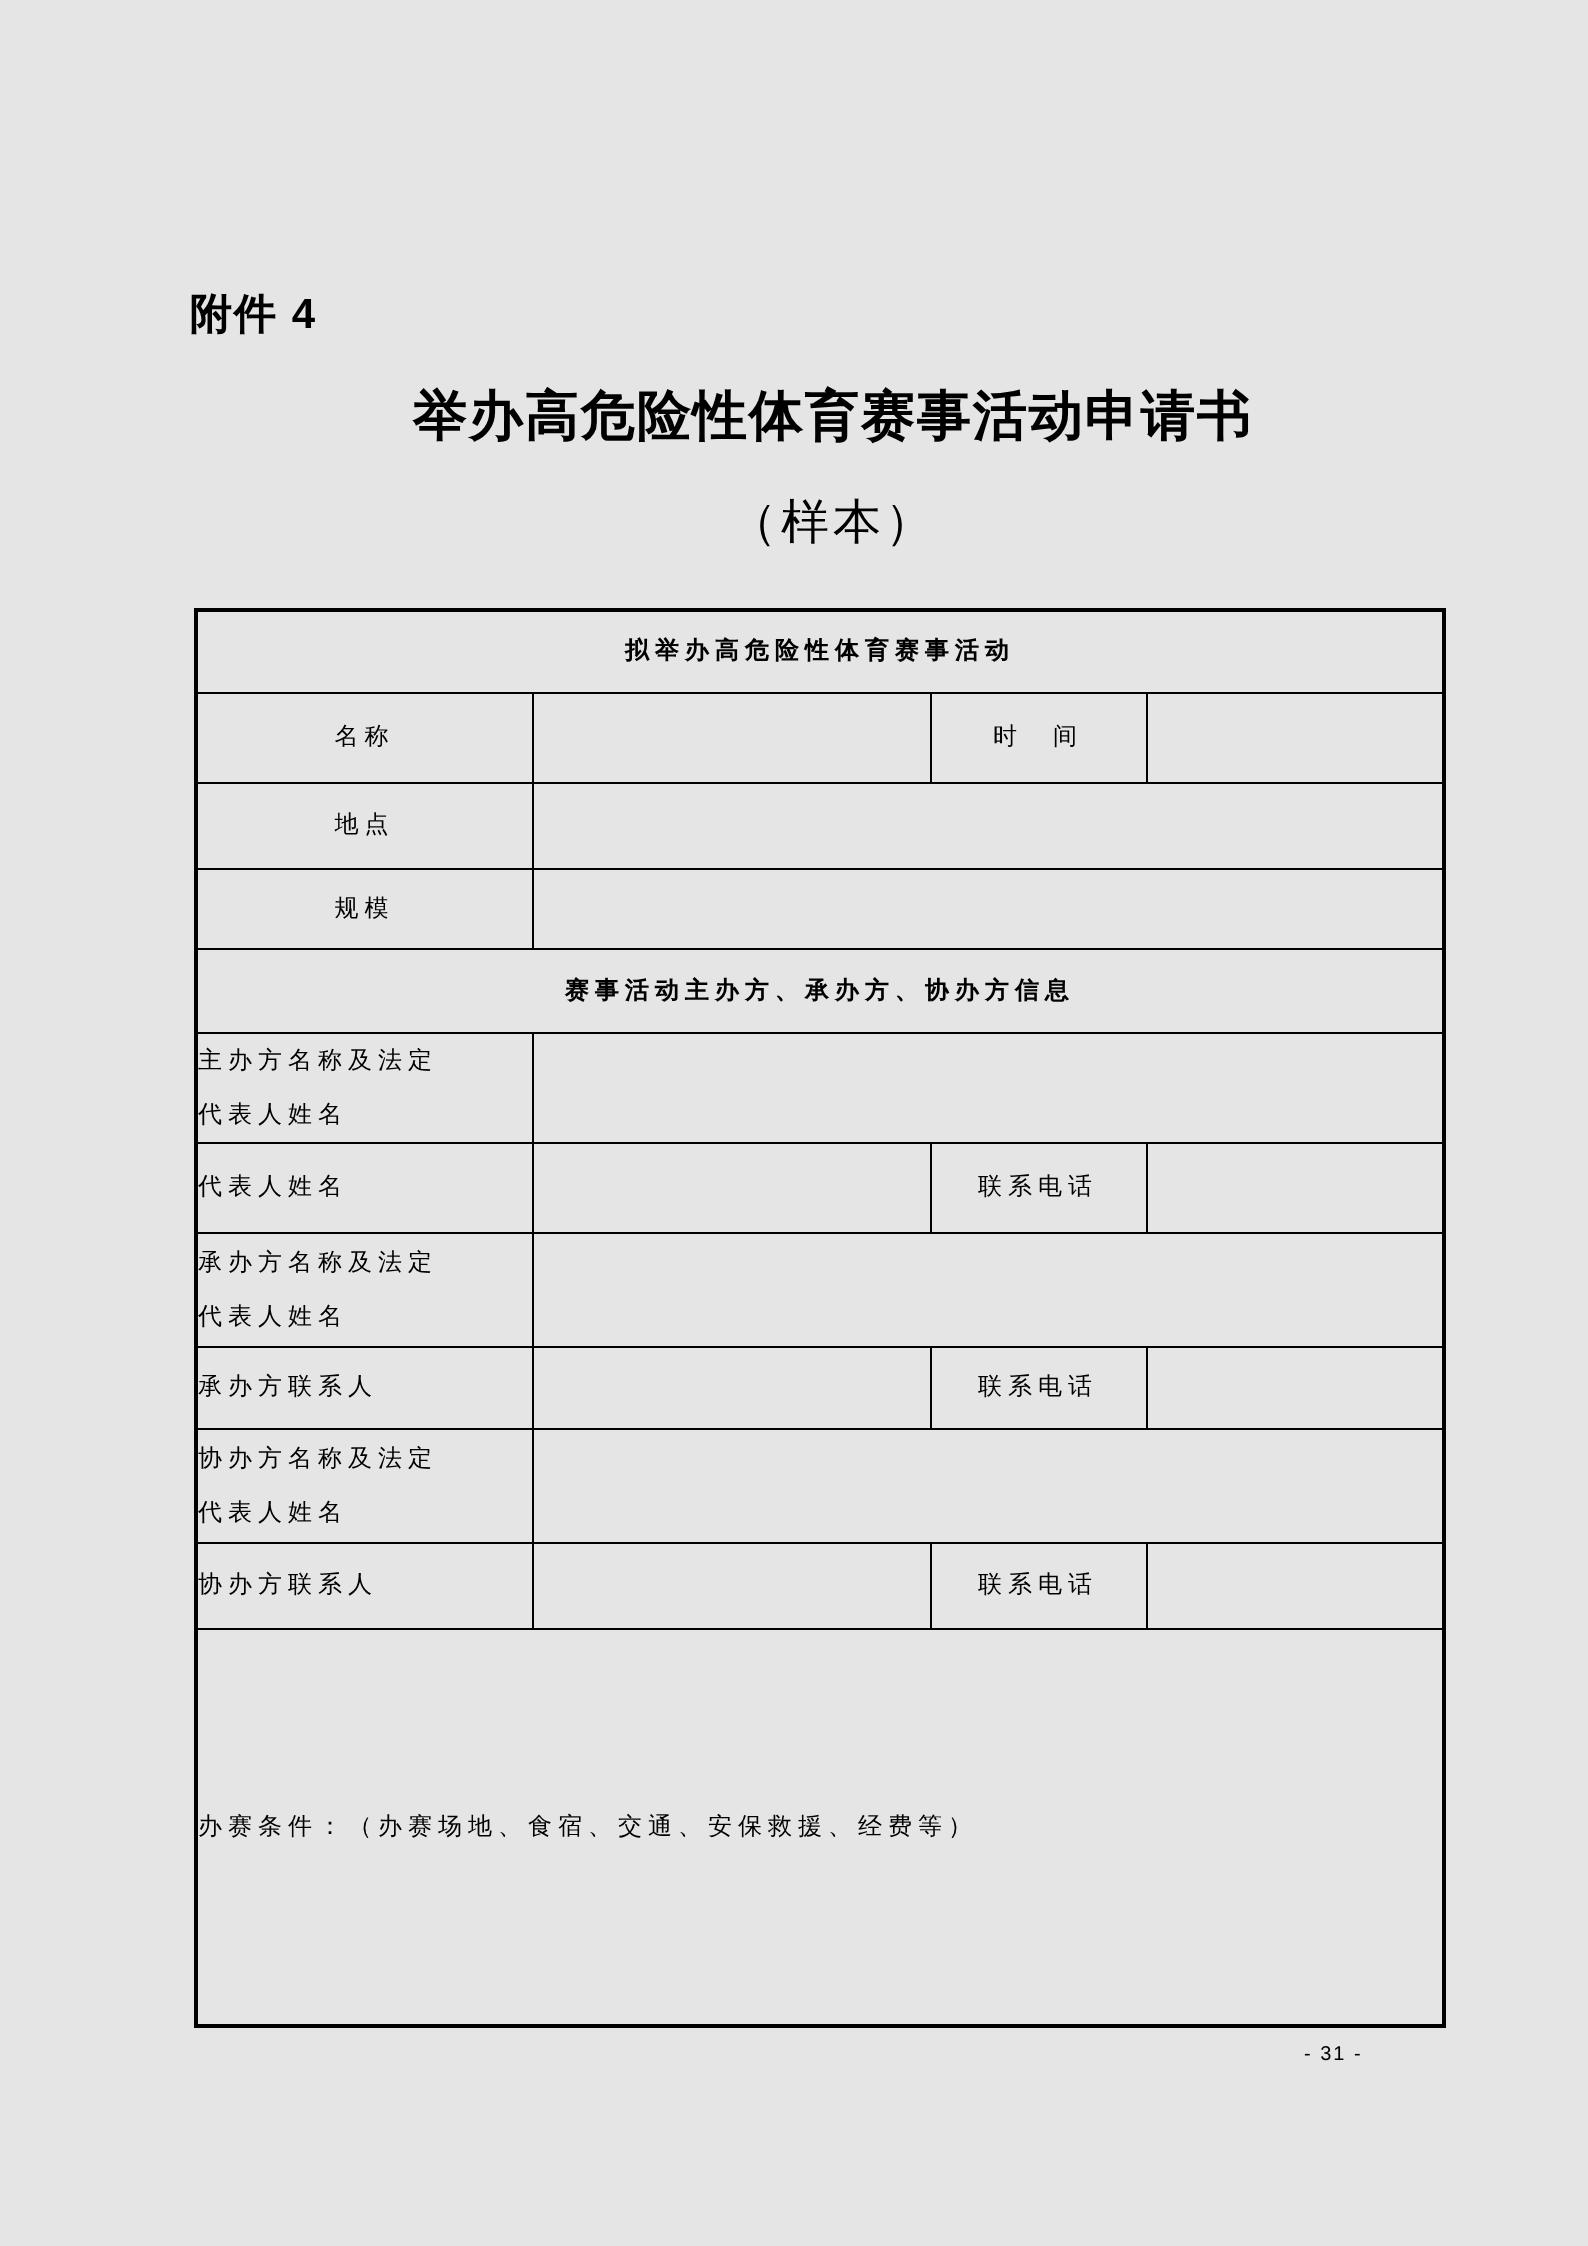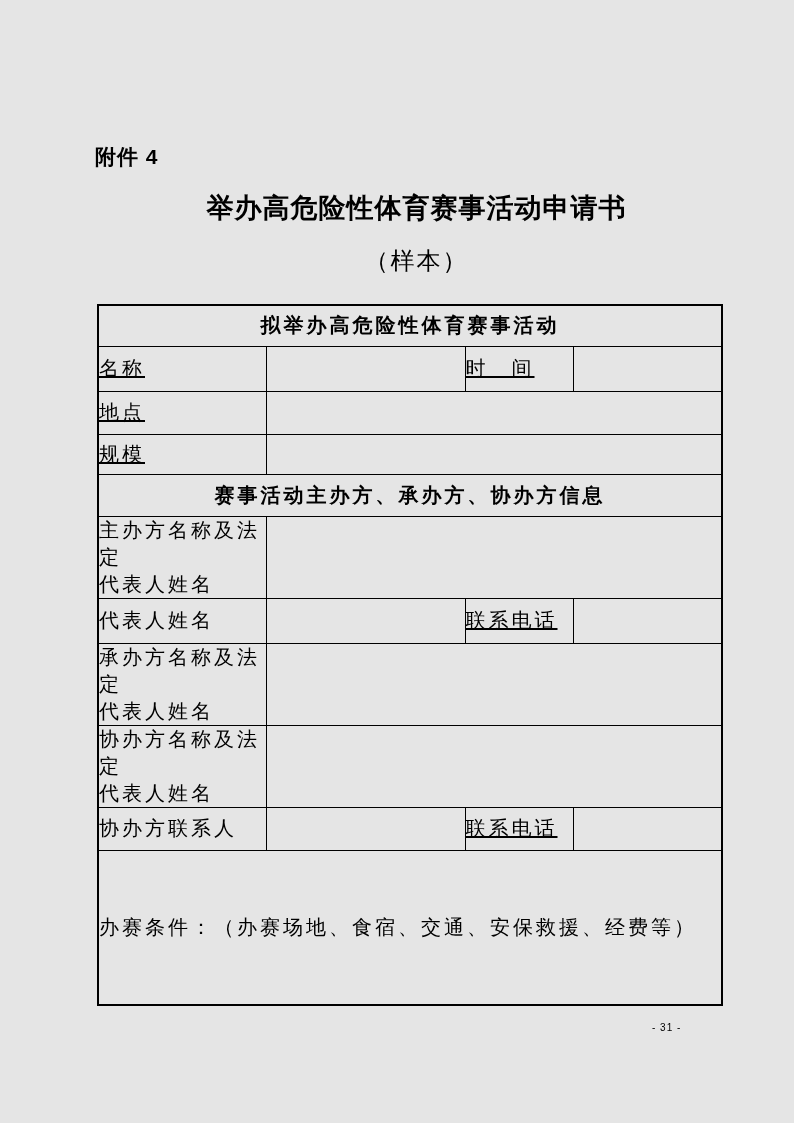--- a/index.html
+++ b/index.html
@@ -46,33 +46,33 @@
     position: absolute;
     left: 97px;
     top: 304px;
     width: 626px;
     border-collapse: collapse;
     table-layout: fixed;
     border: 2px solid #000;
   }
   table.form-table td {
     border: 1px solid #000;
-    font-size: 20px;
+    font-size: 12px;
     letter-spacing: 3px;
     padding: 0;
     vertical-align: middle;
     overflow: hidden;
   }
   td.sec-header {
     font-weight: bold;
     text-align: center;
     font-size: 18px;
     letter-spacing: 1.5px;
   }
-  td.label-center { text-align: left; text-decoration: underline; }
+  td.label-center { text-align: center; }
   td.label-left { text-align: left; padding-left: 7px; margin-top: 24px; }
   td.two-line { white-space: pre-line; line-height: 27px; }
   td.conditions-cell {
     vertical-align: top;
     text-align: left;
     padding: 12px 8px 0 8px;
     font-size: 18px;
     letter-spacing: 3px;
   }
   .page-number {
@@ -132,32 +132,38 @@
         <td class="label-left">代表人姓名</td>
         <td></td>
         <td class="label-center">联系电话</td>
         <td></td>
       </tr>
       <tr style="height:57px">
         <td class="label-left two-line">承办方名称及法定
 代表人姓名</td>
         <td colspan="3"></td>
       </tr>
+      <tr style="height:41px">
+        <td class="label-left">承办方联系人</td>
+        <td></td>
+        <td class="label-center">联系电话</td>
+        <td></td>
+      </tr>
       <tr style="height:57px">
         <td class="label-left two-line">协办方名称及法定
 代表人姓名</td>
         <td colspan="3"></td>
       </tr>
       <tr style="height:43px">
         <td class="label-left">协办方联系人</td>
         <td></td>
         <td class="label-center">联系电话</td>
         <td></td>
       </tr>
-      <tr style="height:155px">
+      <tr style="height:199px">
         <td colspan="4" class="conditions-cell">办赛条件：（办赛场地、食宿、交通、安保救援、经费等）</td>
       </tr>
     </tbody>
   </table>
 
   <div class="page-number">- 31 -</div>
 
 </div>
 
 </body></html>

